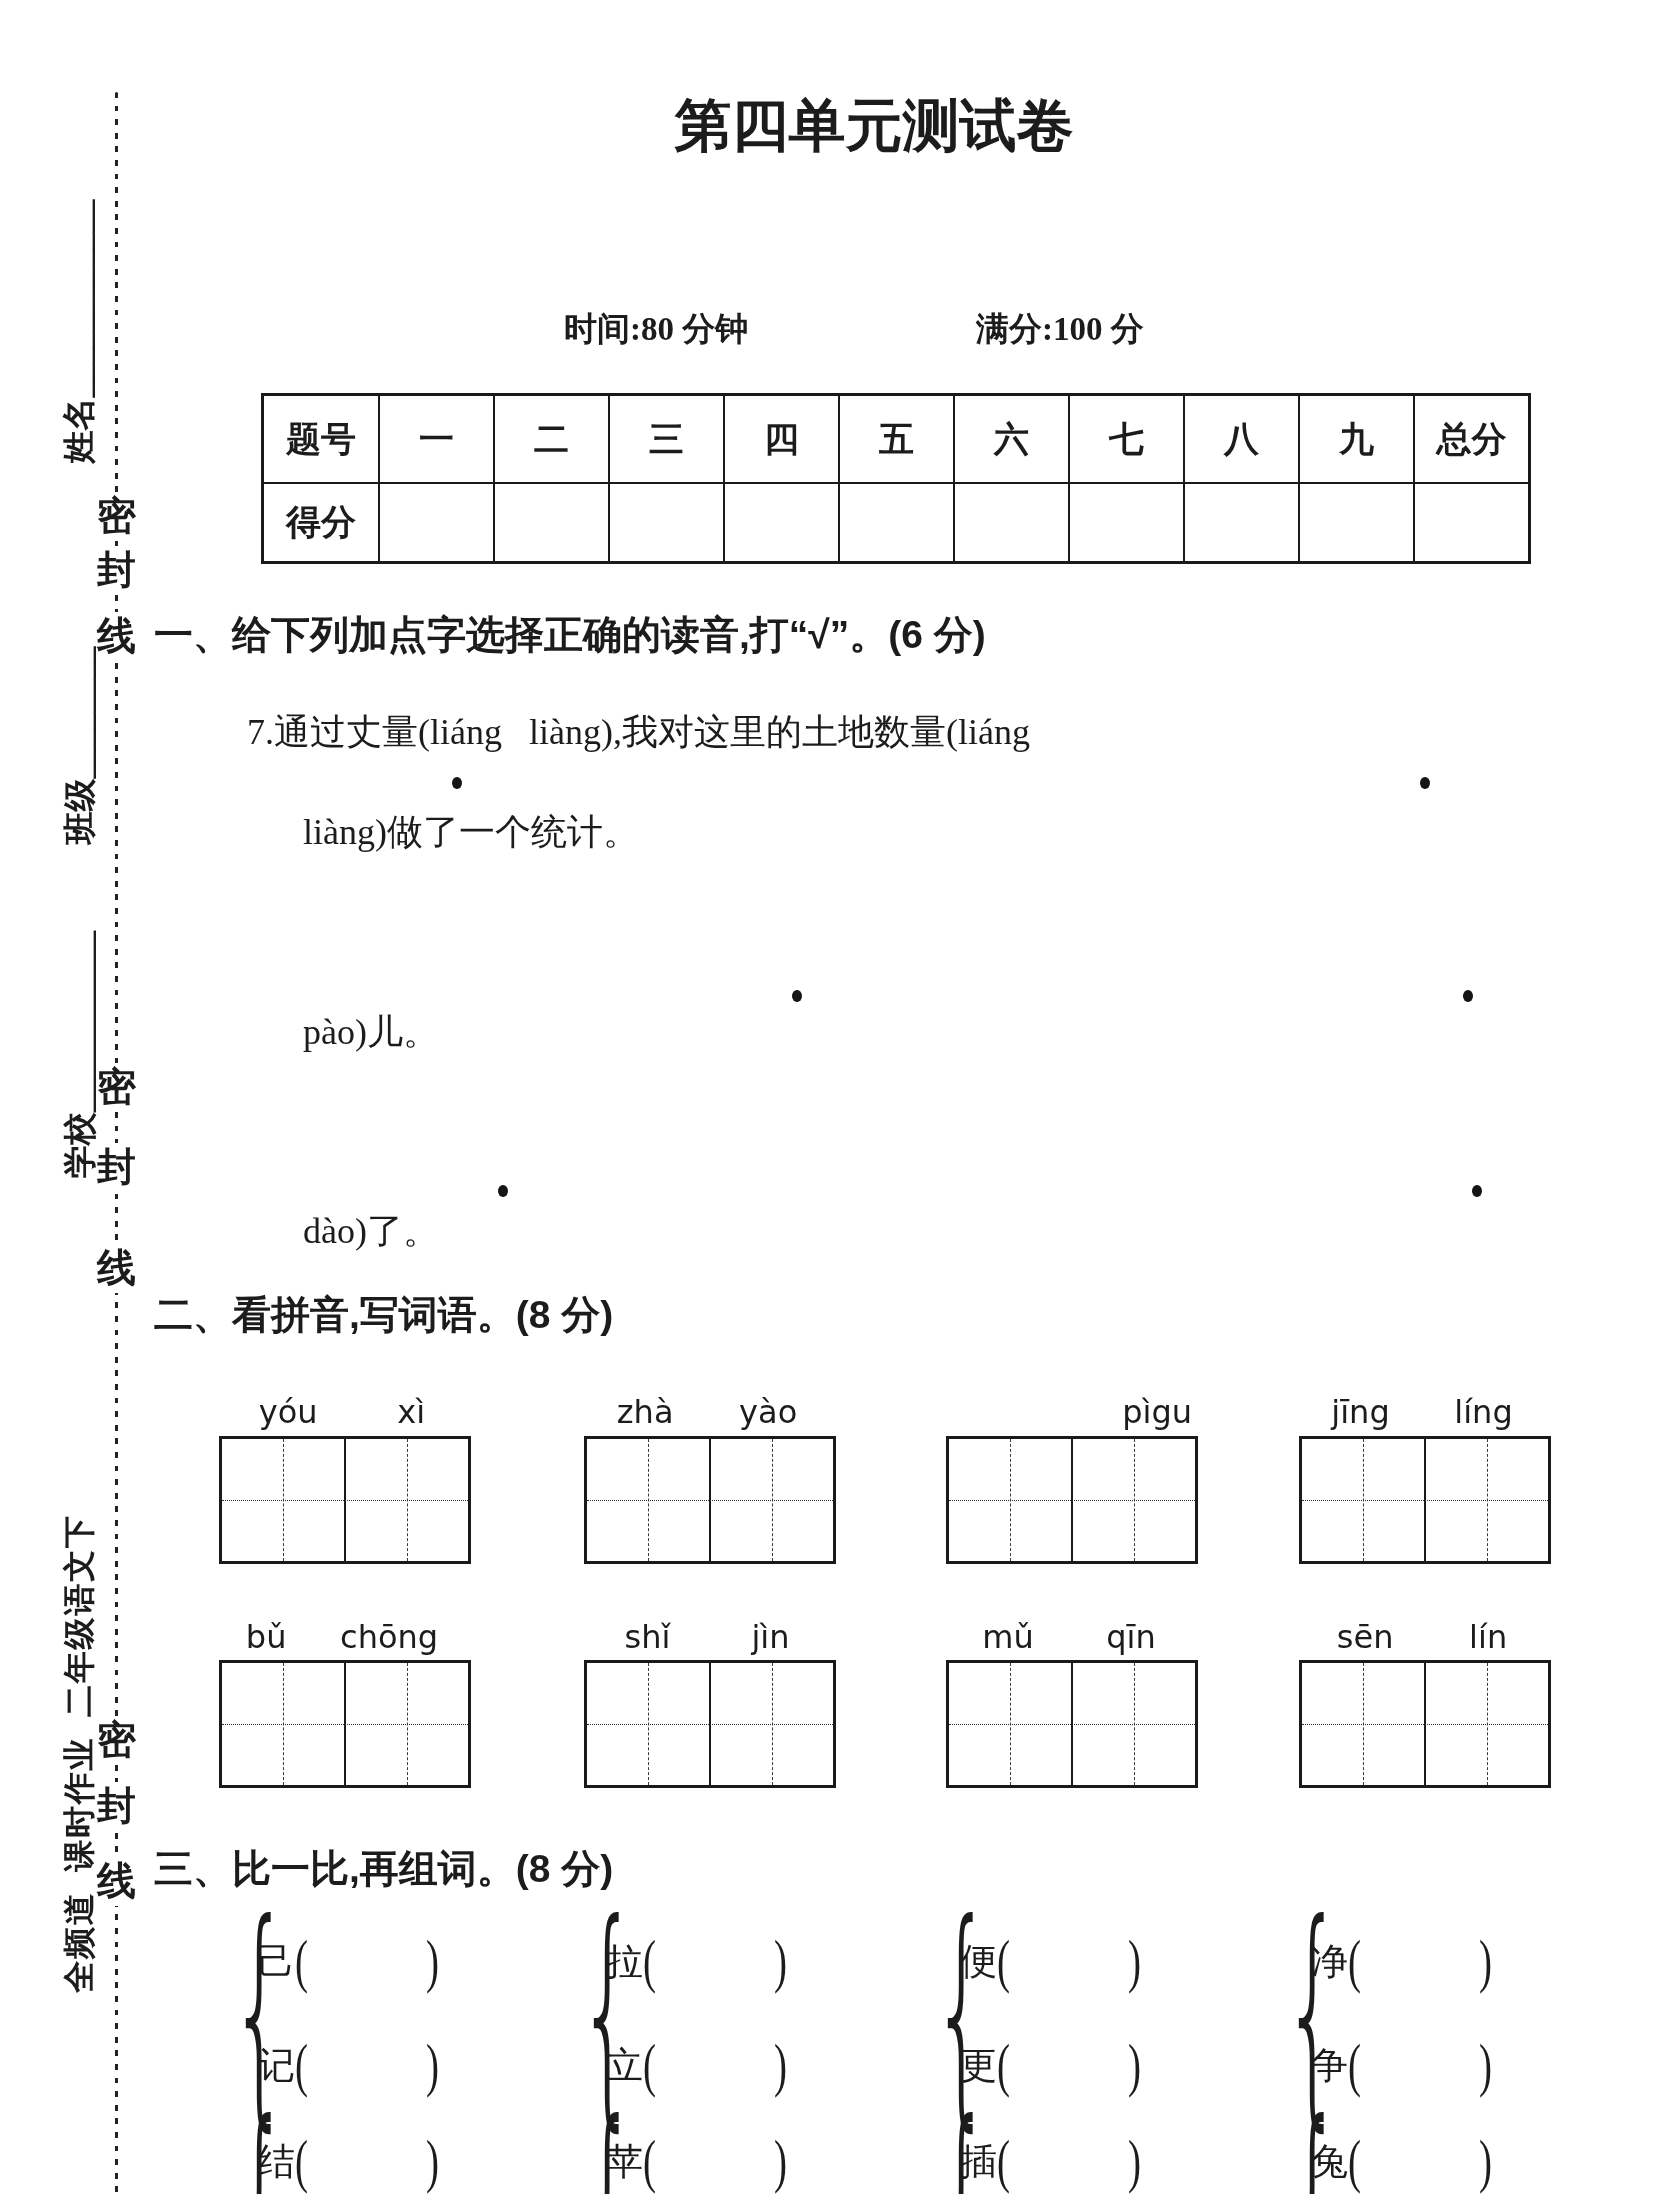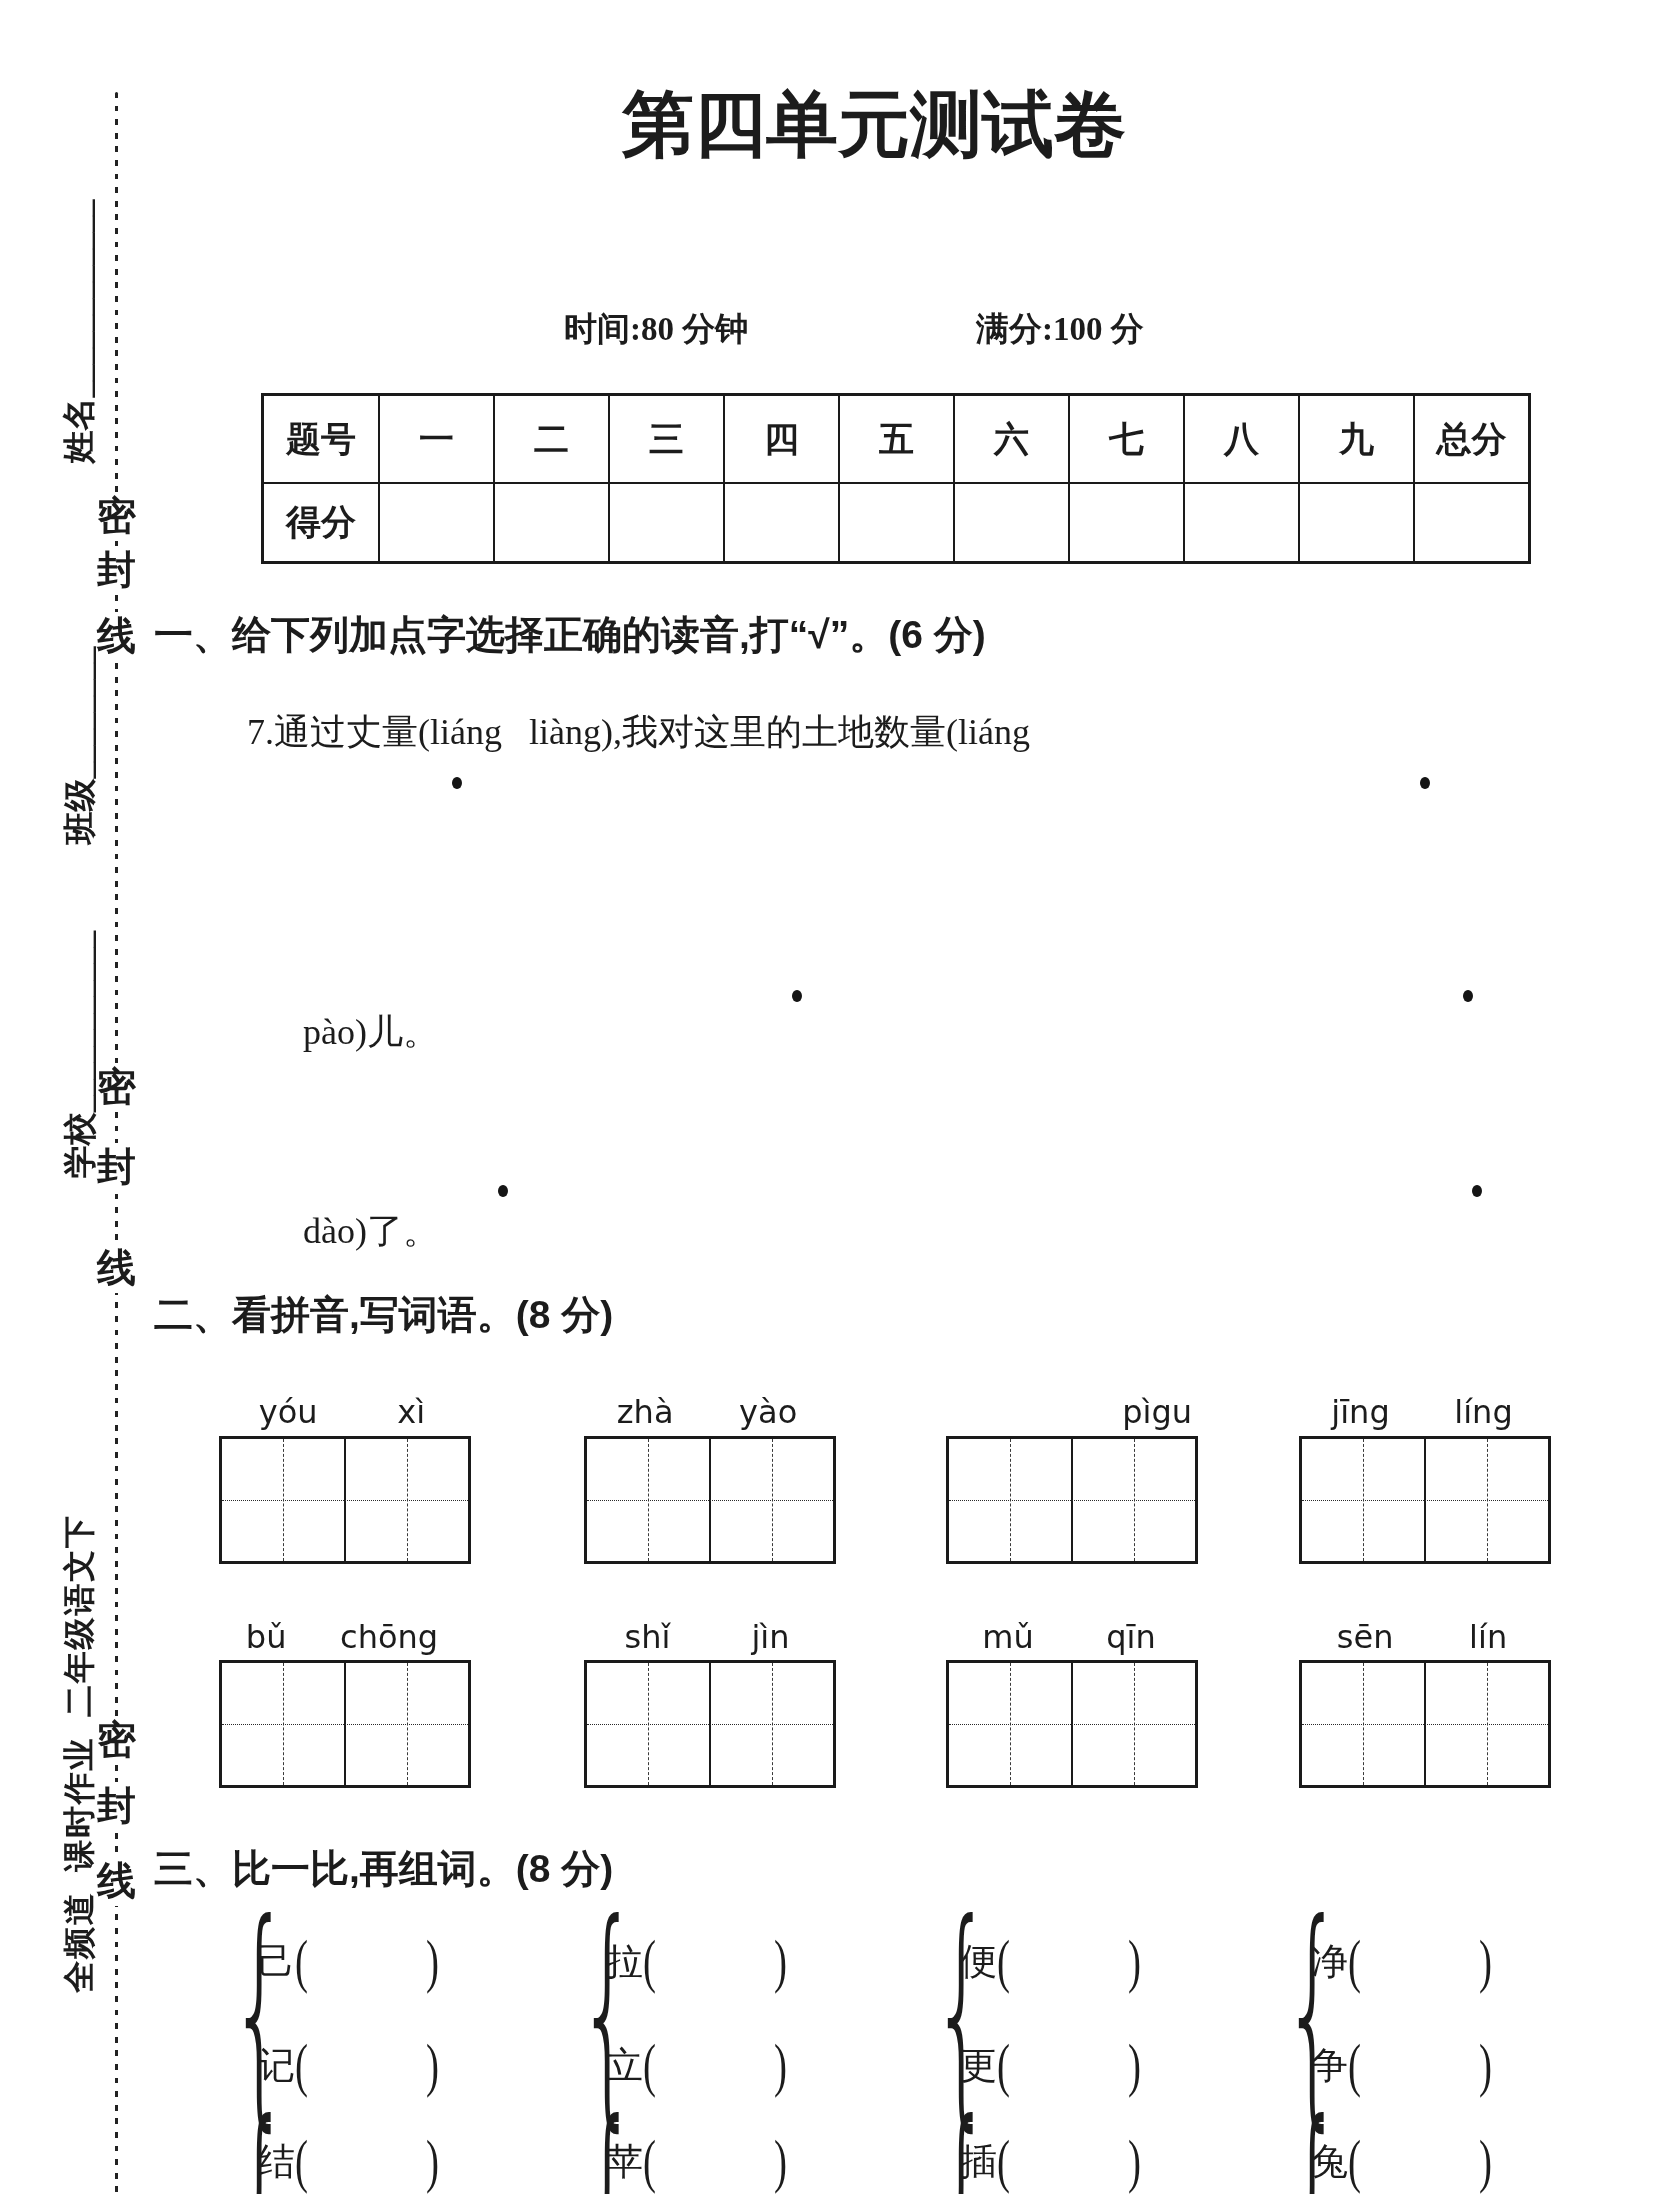--- a/index.html
+++ b/index.html
@@ -13,21 +13,21 @@
      text-align:center;font-weight:600;font-size:33px;height:39px;line-height:39px;}
   .lbl-name{width:285px;left:-63px;top:312px;}
   .lbl-class{width:204px;left:-22.4px;top:726px;}
   .lbl-school{width:270px;left:-55px;top:1035px;}
   .lbl-book{width:513px;left:-177px;top:1734px;font-size:32px;letter-spacing:1.8px;}
   .seal-ch{position:absolute;left:97px;width:39px;text-align:center;font-size:39px;font-weight:600;
      background:#fff;padding:4.4px 0;z-index:2;line-height:40px;}
 
   
   .title{position:absolute;left:571px;top:77px;width:606px;text-align:center;
-     font-size:72px;font-weight:bold;line-height:97px;}
+     font-size:57px;font-weight:bold;line-height:97px;}
   .info-time{position:absolute;left:564px;top:307px;font-size:33px;font-weight:bold;white-space:pre;}
   .info-score{position:absolute;left:976px;top:307px;font-size:33px;font-weight:bold;white-space:pre;}
 
   
   table.score{position:absolute;left:262px;top:394px;border-collapse:collapse;}
   table.score td{border:2.6px solid #1a1a1a;text-align:center;vertical-align:middle;
      font-size:35px;font-weight:bold;width:113px;padding:0;}
   table.score td.lab{width:114px;}
   table.score tr.r1 td{height:86px;}
   table.score tr.r2 td{height:77px;}
@@ -120,20 +120,21 @@
           <td></td>
           <td></td>
           <td></td>
           <td></td>
         </tr>
     </tbody>
   </table>
 
   <div class="h h1">一、给下列加点字选择正确的读音,打“√”。(6 分)</div>
   <div class="tline t0">7.通过丈量(liáng   liàng),我对这里的土地数量(liáng</div>
+  <div class="tline t1">liàng)做了一个统计。</div>
   <div class="tline t3">pào)儿。</div>
   <div class="tline t5">dào)了。</div>
   <div class="dot" style="left:452px;top:777px"></div>
   <div class="dot" style="left:1420px;top:777px"></div>
   <div class="dot" style="left:792px;top:990px"></div>
   <div class="dot" style="left:1463px;top:990px"></div>
   <div class="dot" style="left:498px;top:1185px"></div>
   <div class="dot" style="left:1472px;top:1185px"></div>
 
   <div class="h h2">二、看拼音,写词语。(8 分)</div>

